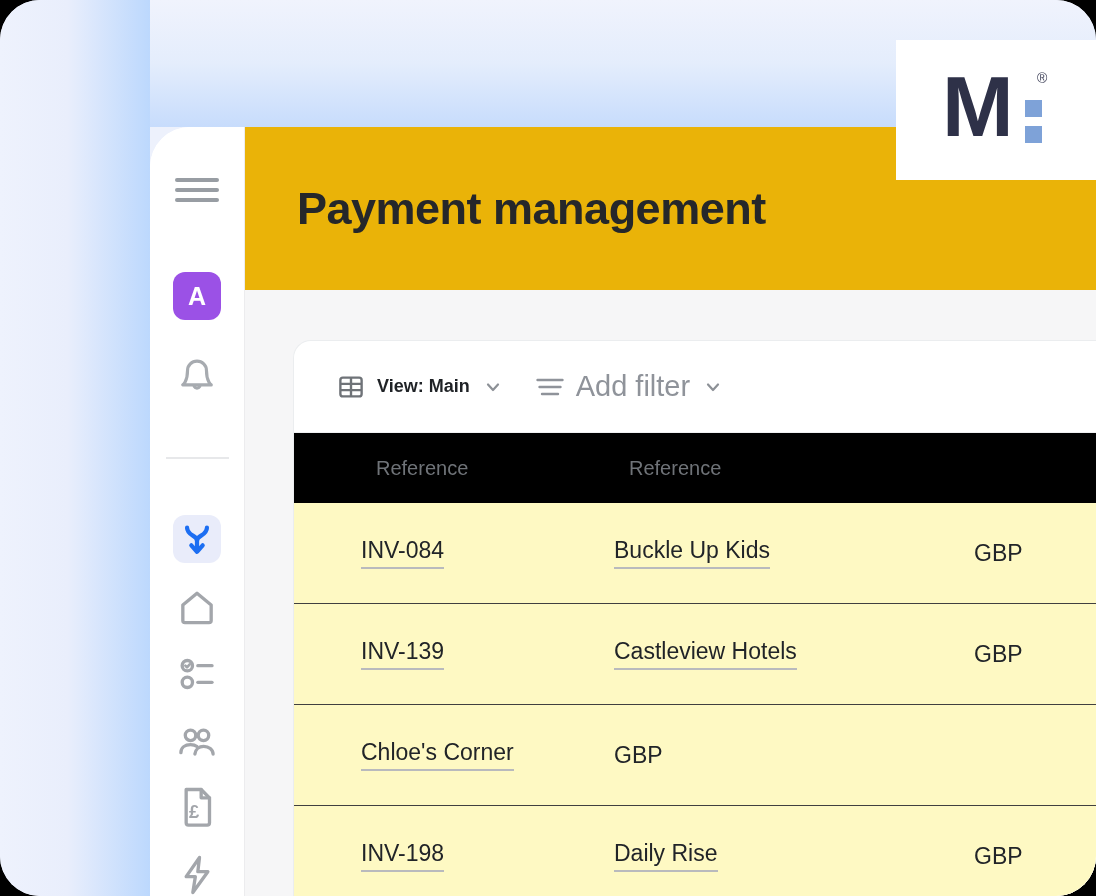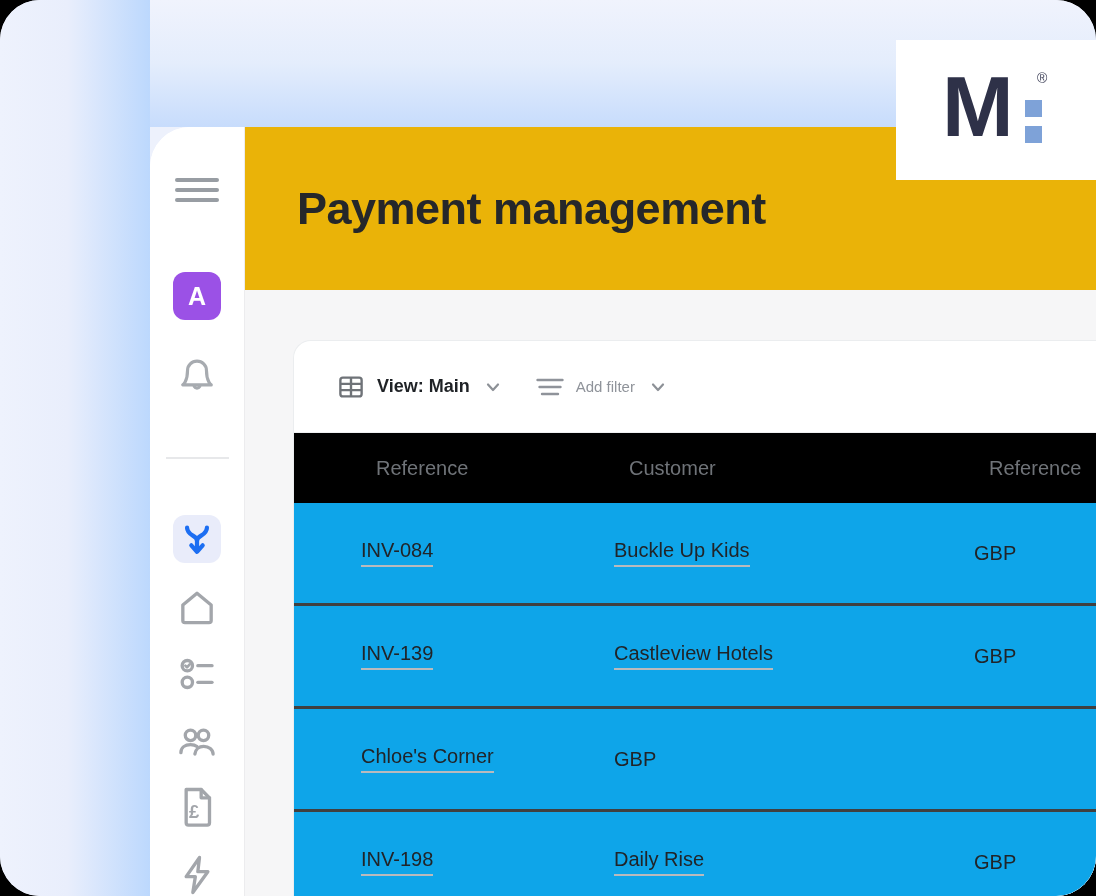--- a/index.html
+++ b/index.html
@@ -57,31 +57,31 @@
   .card{position:absolute;left:48px;top:50px;right:0;bottom:0;background:#fff;
     border:1px solid #ebedef;border-right:none;border-bottom:none;
     border-radius:18px 0 0 0;overflow:hidden;box-sizing:border-box;}
 
   .toolbar{height:92px;display:flex;align-items:center;padding-left:42px;
     border-bottom:1px solid #eff0f2;box-sizing:border-box;}
   .tb-group{display:flex;align-items:center;cursor:pointer;background:none;border:none;padding:0;}
   .tb-view-label{margin-left:11px;font-size:18px;font-weight:700;color:#1f2226;
     font-family:"Liberation Sans",sans-serif;}
   .tb-filter{margin-left:33px;}
-  .tb-filter-label{margin-left:12px;font-size:15px;color:#8f939a;
+  .tb-filter-label{margin-left:12px;font-size:29px;color:#8f939a;
     font-family:"Liberation Sans",sans-serif;}
   .tb-chev{margin-left:13px;display:flex;}
 
   .thead{height:70px;background:#000000;display:grid;
     grid-template-columns:253px 360px 1fr;padding-left:67px;align-items:center;
     font-size:20px;color:#6f7378;}
   .thead .th{padding-left:15px;}
   .trow{height:100px;display:grid;grid-template-columns:253px 360px 1fr;
-    padding-left:67px;align-items:center;border-bottom:3px solid #404040;
-    font-size:20px;color:#212428;background:#0ea5e9;}
+    padding-left:67px;align-items:center;border-bottom:1px solid #404040;
+    font-size:23px;color:#212428;background:#fef9c3;}
   .cell-link{display:inline-block;border-bottom:2px solid #b9babd;
     padding-bottom:3px;color:#212428;cursor:pointer;text-decoration:none;}
 </style>
 </head>
 <body>
 
 <div class="page">
   <div class="bg-left"></div>
   <div class="bg-top"></div>
 
@@ -209,21 +209,20 @@
               <span class="tb-chev">
                 <svg width="20" height="20" viewBox="0 0 20 20" fill="none" stroke="#8d9197" stroke-width="2.2" stroke-linecap="round" stroke-linejoin="round">
                   <path d="M5 7.5 l5 5.5 5-5.5"></path>
                 </svg>
               </span>
             </button>
           </div>
 
           <div class="thead">
             <div class="th">Reference</div>
-            <div class="th">Customer</div>
             <div class="th">Reference</div>
           </div>
 
           <div class="trow">
             <div><a class="cell-link">INV-084</a></div>
             <div><a class="cell-link">Buckle Up Kids</a></div>
             <div>GBP</div>
           </div>
 
           <div class="trow">

